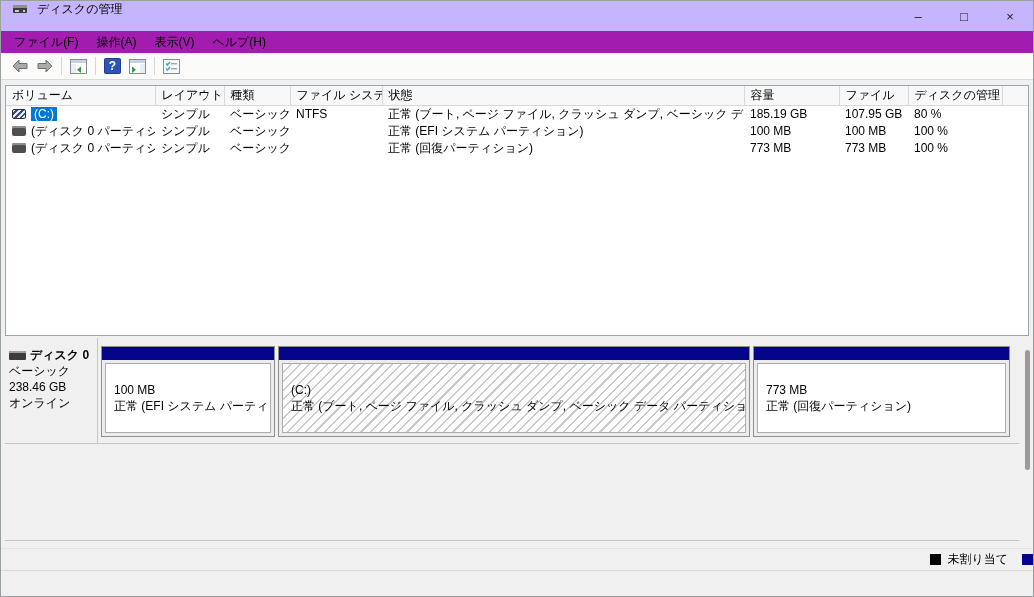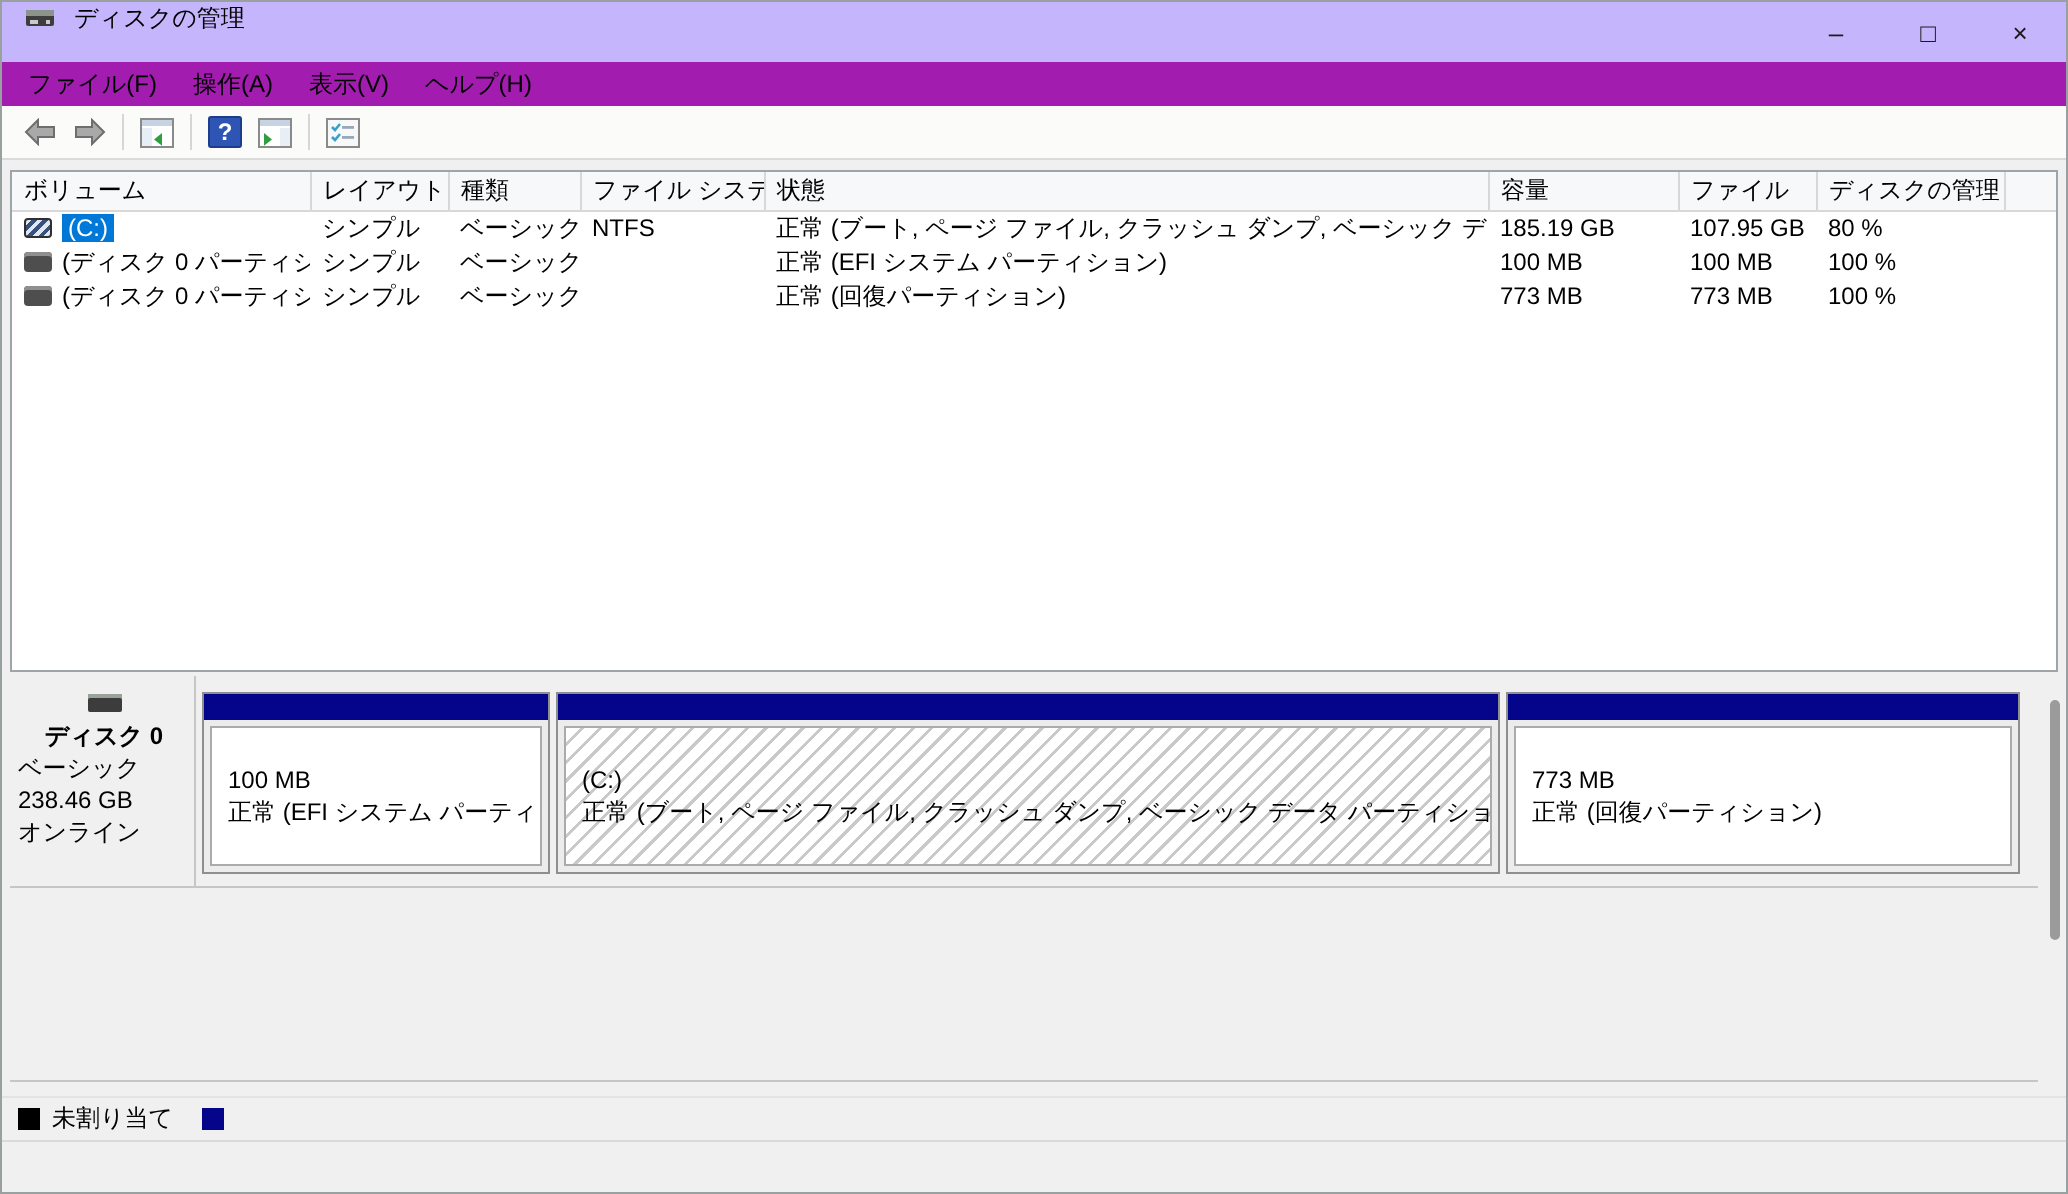--- a/index.html
+++ b/index.html
@@ -44,38 +44,38 @@
               box-shadow: inset 0 2px 0 #8f8f8f; margin-right:5px; flex:none; }
   .vol-icon.hatched { background: repeating-linear-gradient(135deg,#dfe7f2 0 2px,#38507c 2px 4px);
                       border:1px solid #2f2f2f; box-shadow:none; }
   .vol-label.selected { background:#0078d7; color:#fff; padding:0 3px; }
   
   .bottom-pane { position:relative; margin-top:2px; height:210px; }
   .disk-row, .cdrom-row { display:flex; margin:0 14px 0 4px; border-bottom:1px solid #c6c6c6; }
   .disk-row { height:106px; }
   .cdrom-row { height:97px; }
   .disk-label { width:93px; flex:none; border-right:1px solid #c6c6c6; padding:9px 2px 0 4px; line-height:16px; }
-  .disk-name { font-weight:bold; display:flex; align-items:center; gap:4px; white-space:nowrap;flex-direction:column; }
+  .disk-name { font-weight:bold; display:flex; align-items:center; gap:4px; white-space:nowrap; }
   .drive-icon { width:17px; height:9px; flex:none; background:#3c3c3c; border-radius:1px;
                 box-shadow: inset 0 2px 0 #9aa39a; }
   .cd-icon { width:14px; height:14px; flex:none; border-radius:50%;
              background: radial-gradient(circle at 50% 50%, #8a8a8a 0 2px, #e9e9e9 2px 4px, #cfcfcf 4px 6px, #9e9e9e 6px 7px, transparent 7px); }
   .partitions { flex:1; display:flex; gap:3px; padding:8px 0 6px 3px; }
   .partition { border:1px solid #8f8f8f; background:#ececec; display:flex; flex-direction:column; flex:none; }
   .part-header { height:13px; background:#05058b; flex:none; }
   .part-body { flex:1; margin:3px; border:1px solid #ababab; background:#fff;
                padding:2px 8px; display:flex; flex-direction:column; justify-content:center;
                line-height:16px; overflow:hidden; white-space:nowrap; }
   .part-body.hatched { background: repeating-linear-gradient(135deg, #ffffff 0px, #ffffff 5px, #c9c9c9 5px, #c9c9c9 6.5px); }
   .cdrom-media { margin-top:16px; }
   .cdrom-area { flex:1; }
   .v-scrollbar { position:absolute; right:1px; top:8px; width:9px; height:194px; }
   .v-thumb { width:5px; height:120px; margin:4px auto 0; background:#9b9b9b; border-radius:3px; }
   
-  .legend { height:22px; border-top:1px solid #e3e3e3; display:flex; align-items:center; padding-left:8px; gap:14px; }
+  .legend { height:22px; border-top:1px solid #e3e3e3; display:flex; align-items:center; padding-left:8px; gap:14px;justify-content:flex-end; }
   .legend-item { display:flex; align-items:center; gap:6px; }
   .swatch { width:11px; height:11px; display:inline-block; }
   .swatch-black { background:#000; }
   .swatch-navy { background:#05058b; }
   .statusbar { height:26px; border-top:1px solid #dadada; background:#f0f0f0; }
 </style>
 </head>
 <body>
 
 <div class="window">

